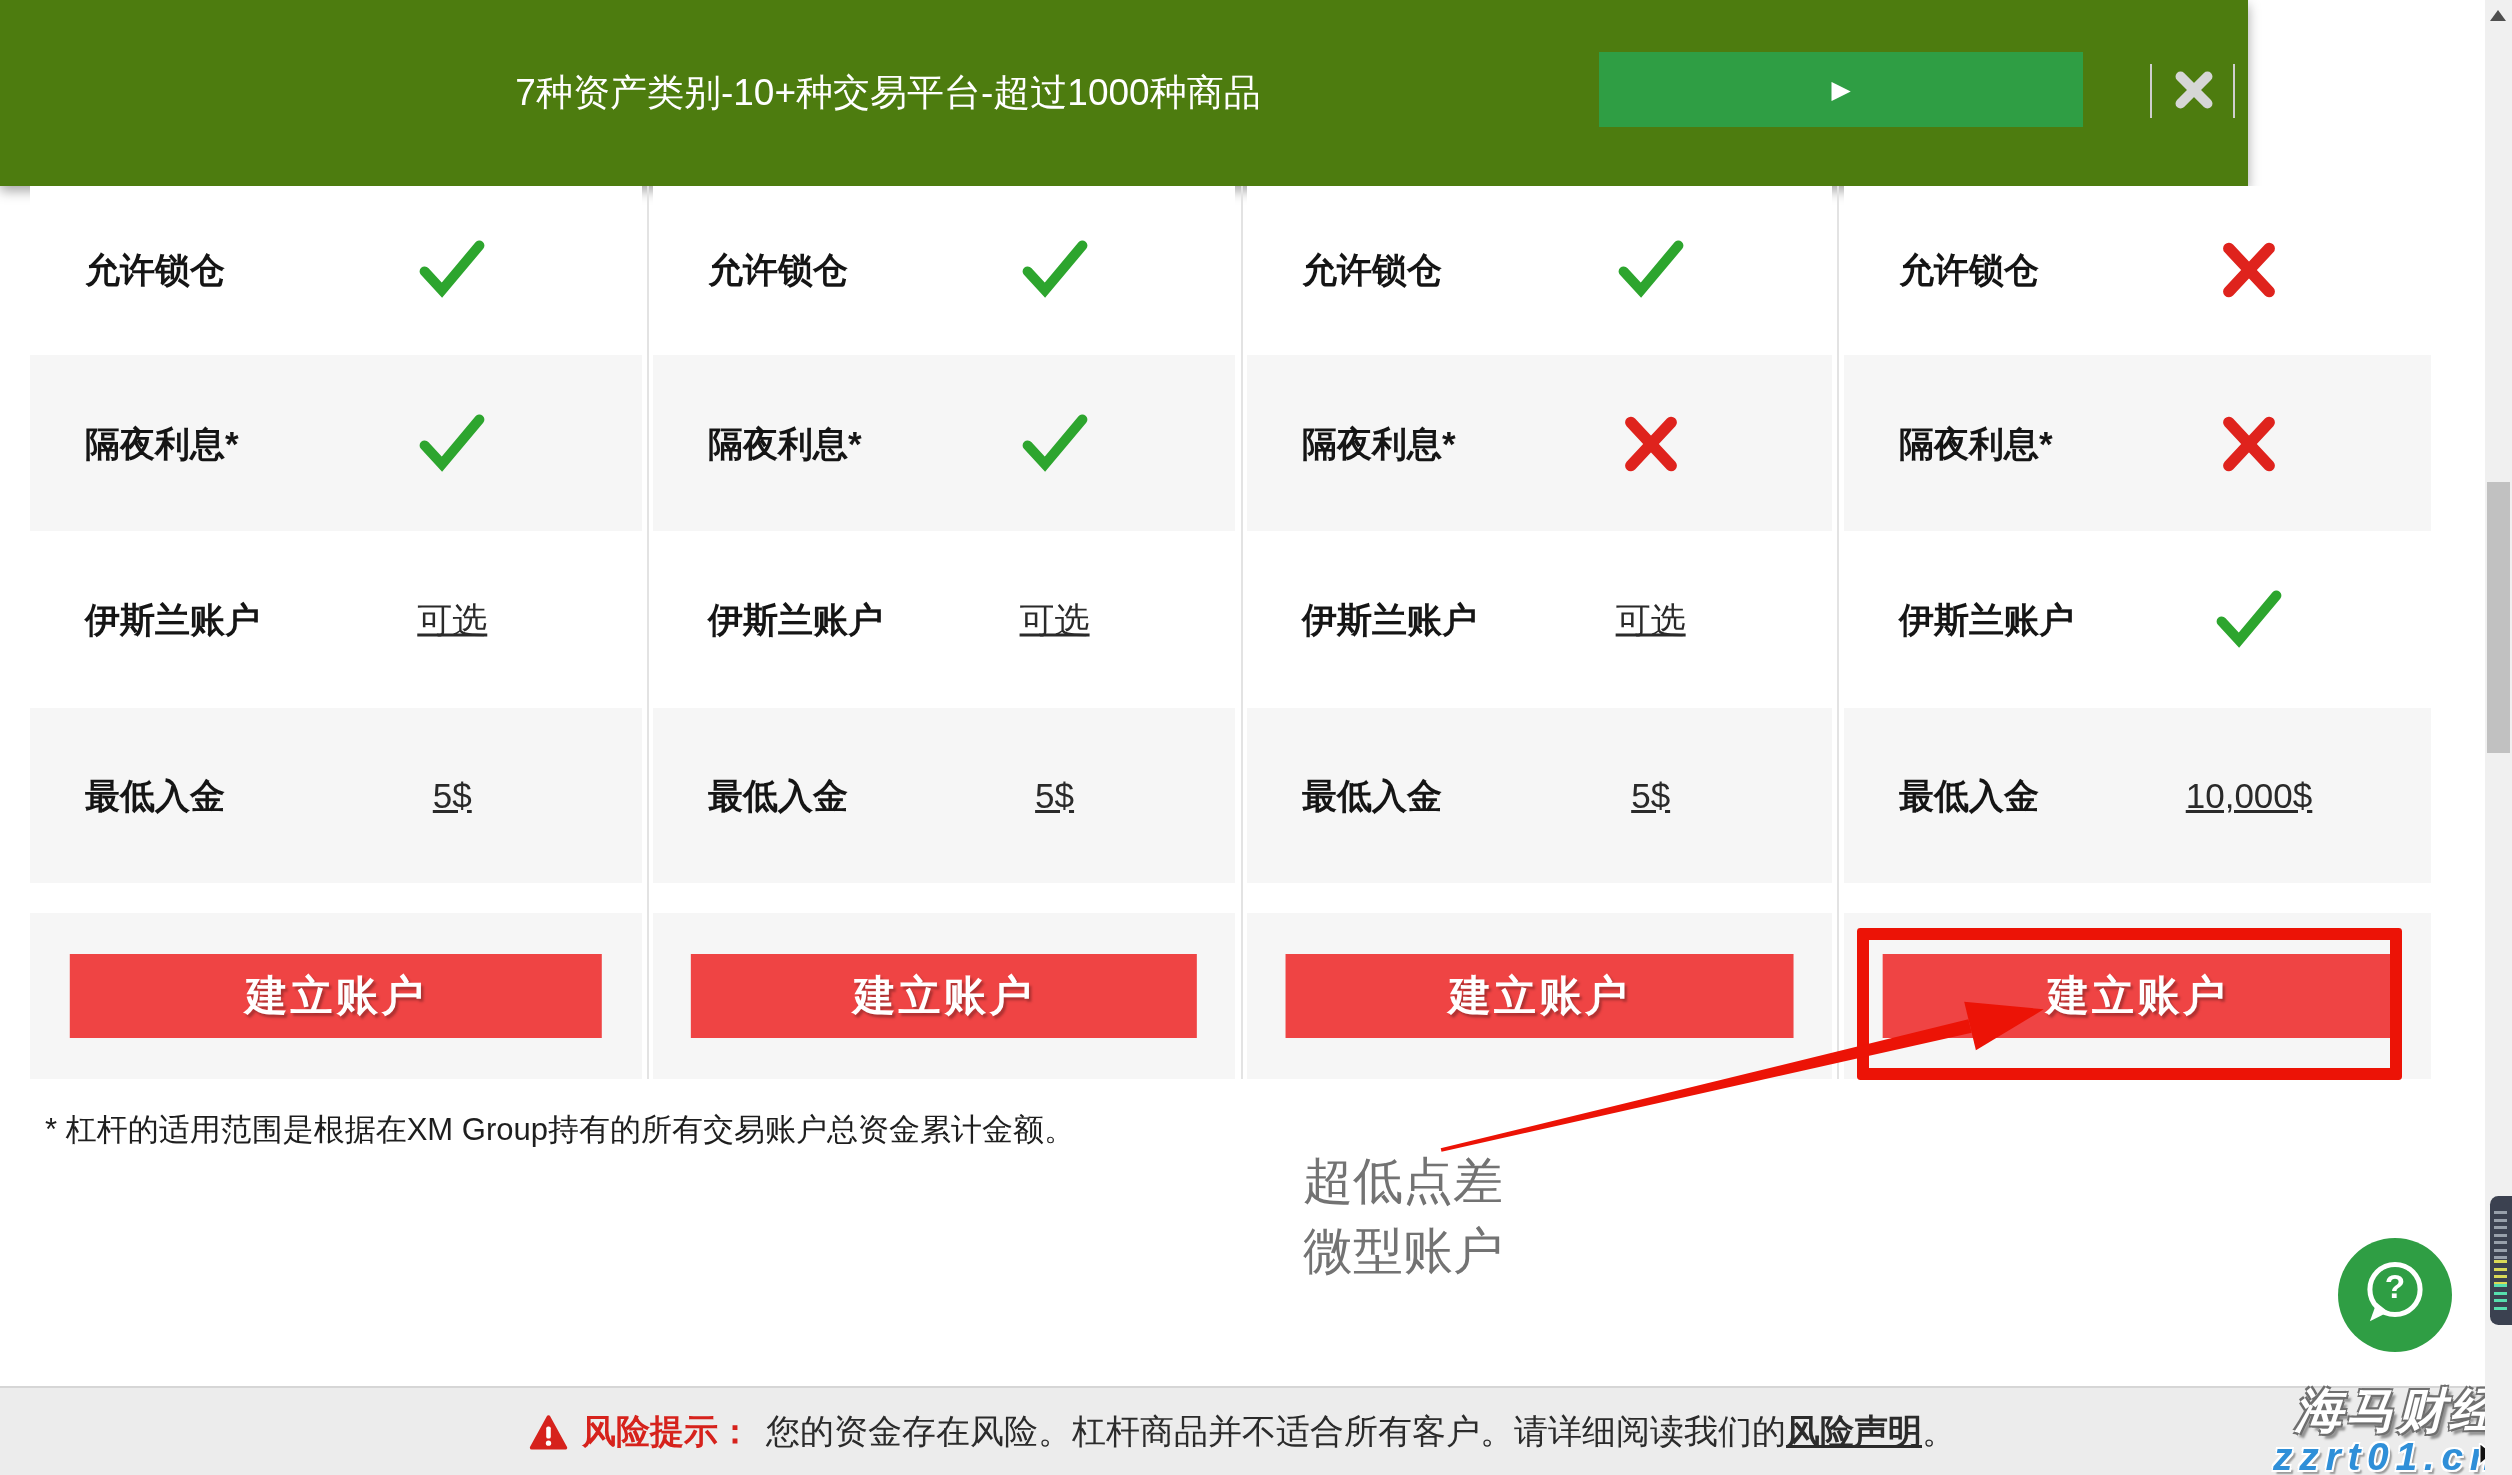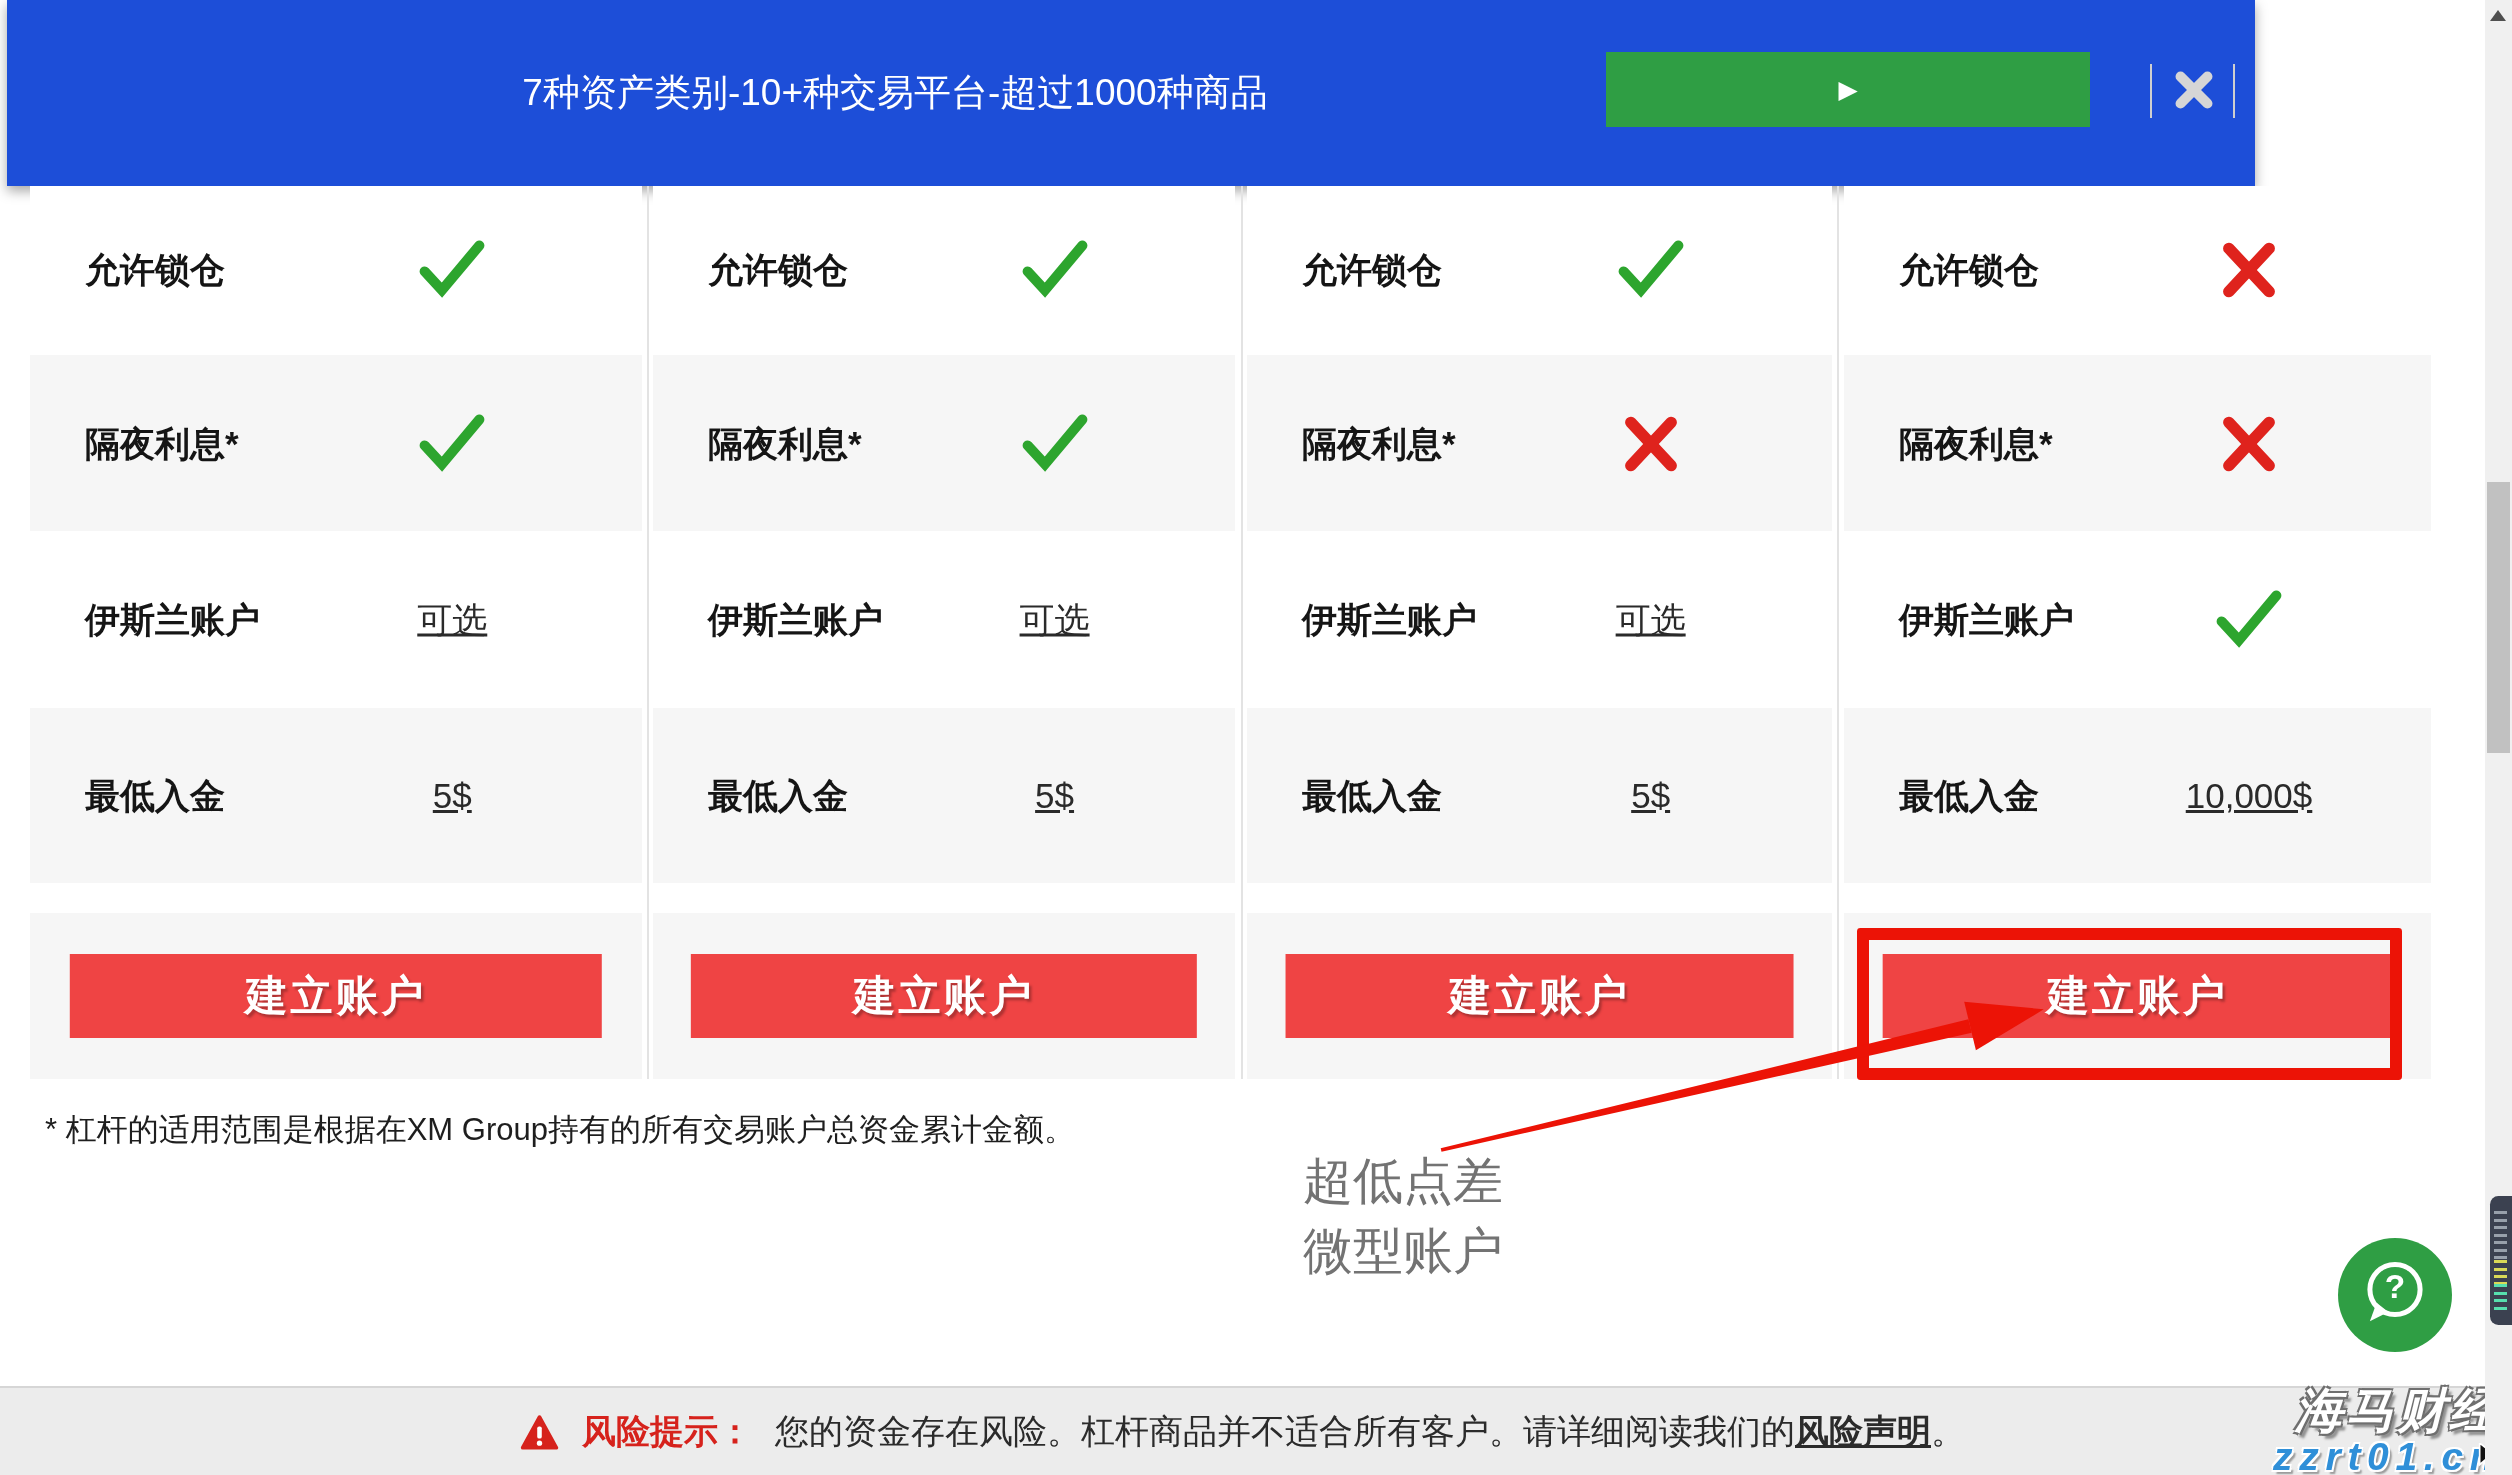--- a/index.html
+++ b/index.html
@@ -1,21 +1,21 @@
 <!DOCTYPE html>
 <html style="font-size:13.4px"><head>
 <meta charset="utf-8">
 <style>
   html,body{margin:0;padding:0;}
   body{
     width:2512px;height:1475px;overflow:hidden;background:#ffffff;
     font-family:"Liberation Sans","DejaVu Sans",sans-serif;position:relative;
   }
   
-  #topbar{position:absolute;left:7px;top:0;width:2248px;height:186px;background:#1d4ed8;
+  #topbar{position:absolute;left:0;top:0;width:2248px;height:186px;background:#4d7c0f;
           box-shadow:0 5px 11.7px rgba(0,0,0,.35);}
   #topbar-title{position:absolute;left:469px;top:0;width:838px;height:186px;line-height:186px;
           text-align:center;color:#ffffff;font-size:37px;font-weight:500;white-space:nowrap;}
   #topbar-cta{position:absolute;left:1599px;top:52px;width:484px;height:75px;background:#2f9e44;
           color:#fff;display:flex;align-items:center;justify-content:center;gap:30px;
           font-size:39px;font-weight:800;cursor:pointer;text-shadow:1.7px 2.5px 1.7px rgba(0,0,0,.25);
           white-space:nowrap;}
   #topbar-cta .arrow{font-size:25px;text-shadow:none;}
   .topbar-sep{position:absolute;top:64px;width:1.7px;height:54px;background:#cfcfcf;}
   #sep-left{left:2150px;} #sep-right{left:2233px;}
@@ -49,21 +49,21 @@
            line-height:70px;white-space:nowrap;}
   
   #footnote{position:absolute;left:45px;top:1109px;font-size:31px;color:#1e1e1e;white-space:nowrap;}
   
   #chat-btn{position:absolute;left:2338px;top:1238px;width:114px;height:114px;border-radius:50%;
            background:#2f9e44;cursor:pointer;}
   #chat-btn svg{position:absolute;left:15px;top:13.4px;width:84px;height:87px;}
   
   #risk-bar{position:absolute;left:0;top:1386px;width:2485px;height:90px;background:#ececec;
            border-top:2.5px solid #d6d6d6;box-sizing:border-box;display:flex;align-items:center;
-           justify-content:center;gap:23px;font-size:34px;white-space:nowrap;}
+           justify-content:center;gap:14px;font-size:34px;white-space:nowrap;}
   #risk-bar .risk-label{color:#d6221c;font-weight:800;}
   #risk-bar .risk-text{color:#2b2b2b;}
   #risk-bar .risk-link{color:#2b2b2b;font-weight:800;text-decoration:underline;cursor:pointer;}
   #warn-icon{width:39px;height:35px;}
   
   #watermark{position:absolute;right:11.7px;top:1387px;text-align:right;font-style:italic;line-height:1;}
   .wm-name{font-size:48px;font-weight:900;color:#ffffff;letter-spacing:3.4px;
            text-shadow:-1.7px -1.7px 0 #6f6f6f,1.7px -1.7px 0 #6f6f6f,-1.7px 1.7px 0 #6f6f6f,1.7px 1.7px 0 #6f6f6f,
                        4.2px 5px 2.5px rgba(0,0,0,.4);}
   .wm-site{margin-top:1.7px;font-size:39px;font-weight:800;color:#2f8fd8;letter-spacing:6.7px;

